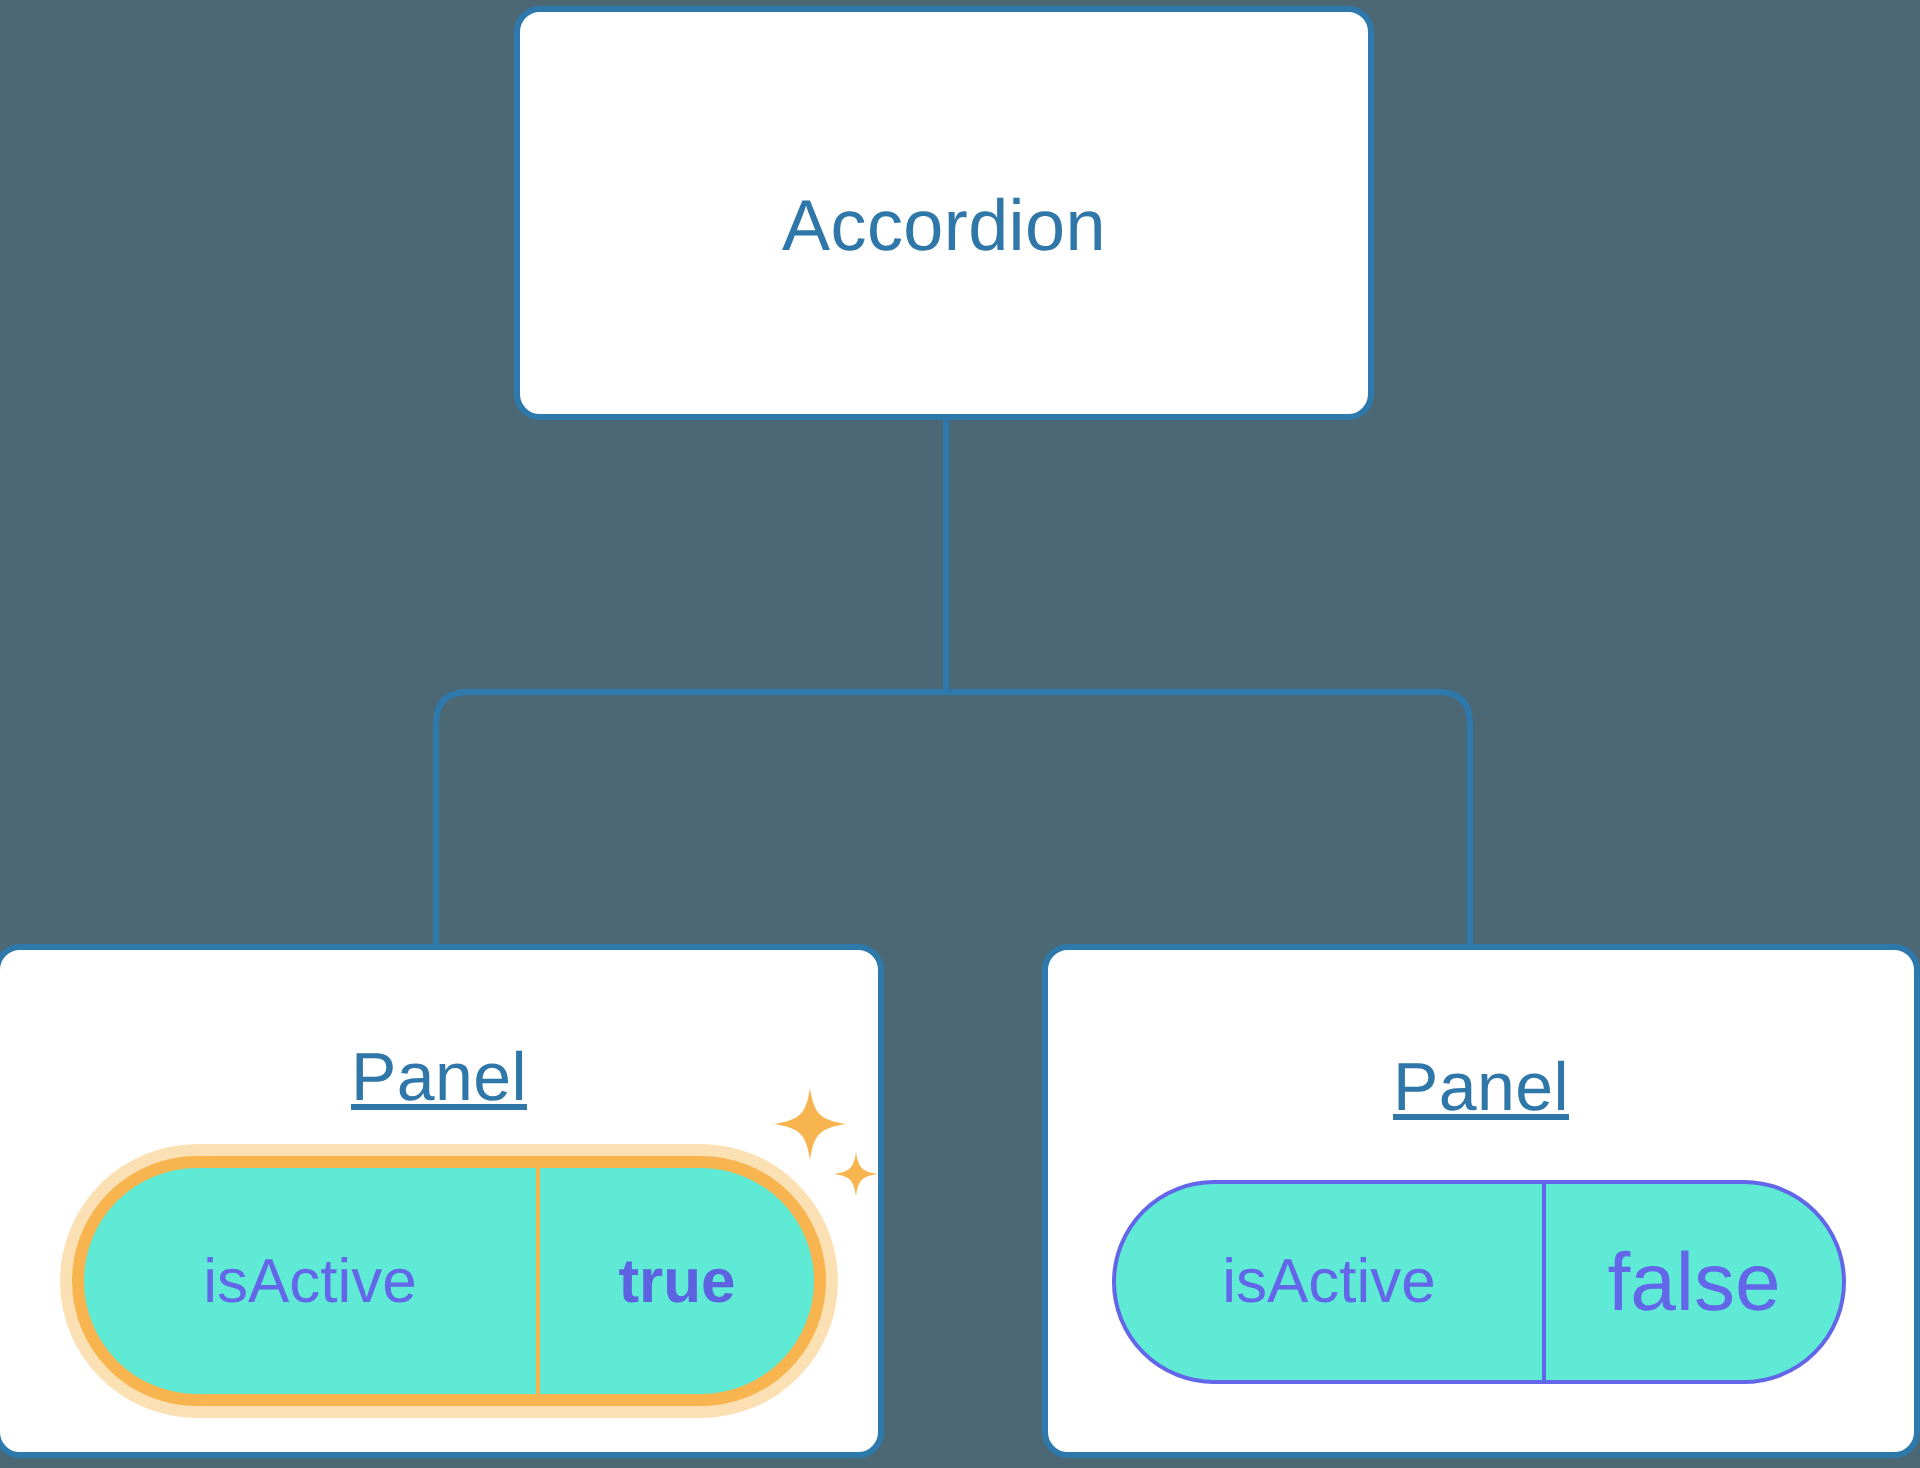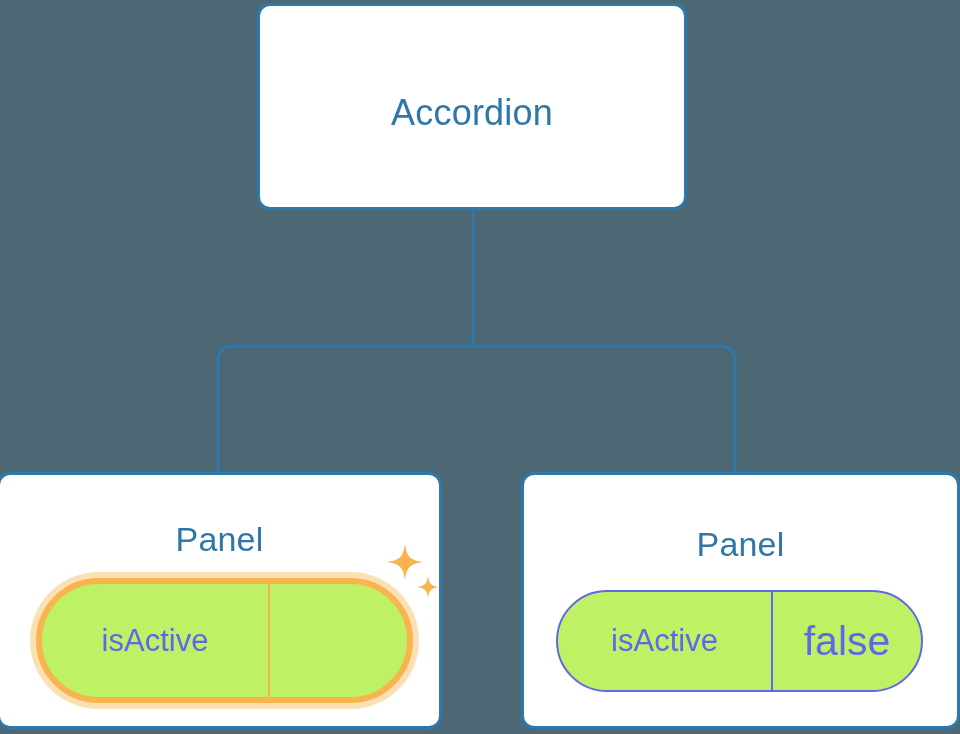--- a/index.html
+++ b/index.html
@@ -69,31 +69,32 @@
   }
 
   .panel-title {
     position: absolute;
     left: 0;
     right: 0;
     text-align: center;
     font-size: 34px;
     color: #2e77a8;
     letter-spacing: 0.2px;
+    text-decoration: underline;
   }
   #panel-title-left  { top: 45px; }
   #panel-title-right { top: 50px; }
 
   
   .pill {
     position: absolute;
     display: flex;
     align-items: stretch;
     box-sizing: border-box;
-    background: #bef264;
+    background: #5eead4;
   }
   .pill-key, .pill-val {
     display: flex;
     align-items: center;
     justify-content: center;
     box-sizing: border-box;
     white-space: nowrap;
   }
 
   
@@ -168,20 +169,21 @@
   <div class="card" id="root-card">
     <div id="root-title">Accordion</div>
   </div>
 
   <div class="card" id="panel-card-left">
     <div class="panel-title" id="panel-title-left">Panel</div>
   </div>
 
   <div class="pill" id="pill-left">
     <div class="pill-key">isActive</div>
+    <div class="pill-val">true</div>
   </div>
 
   <svg id="sparkles" viewBox="0 0 60 70" xmlns="http://www.w3.org/2000/svg">
     <path d="M22 4 C24 17 27 20 40 22 C27 24 24 27 22 40 C20 27 17 24 4 22 C17 20 20 17 22 4 Z" fill="#f7b44f"></path>
     <path d="M45 36 C46.2 44 48 45.8 56 47 C48 48.2 46.2 50 45 58 C43.8 50 42 48.2 34 47 C42 45.8 43.8 44 45 36 Z" fill="#f7b44f"></path>
   </svg>
 
   <div class="card" id="panel-card-right">
     <div class="panel-title" id="panel-title-right">Panel</div>
   </div>

